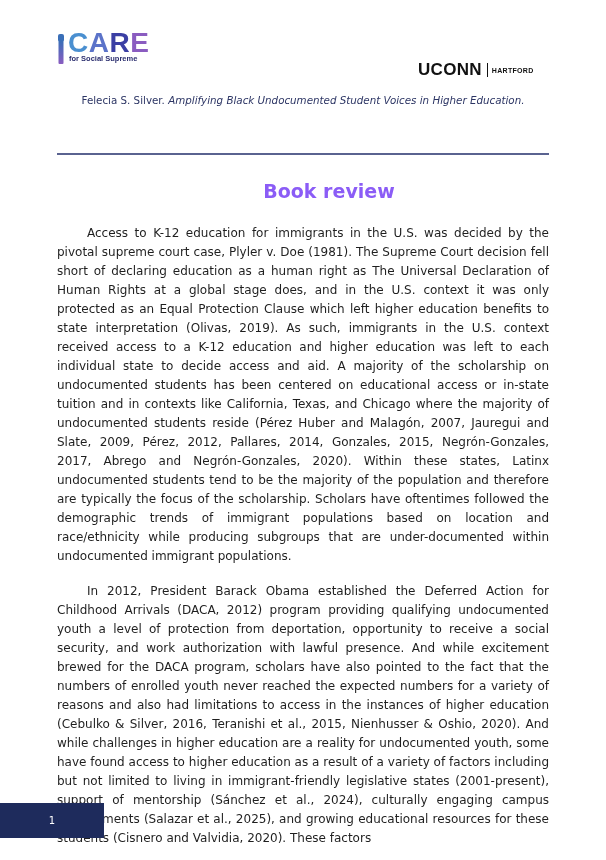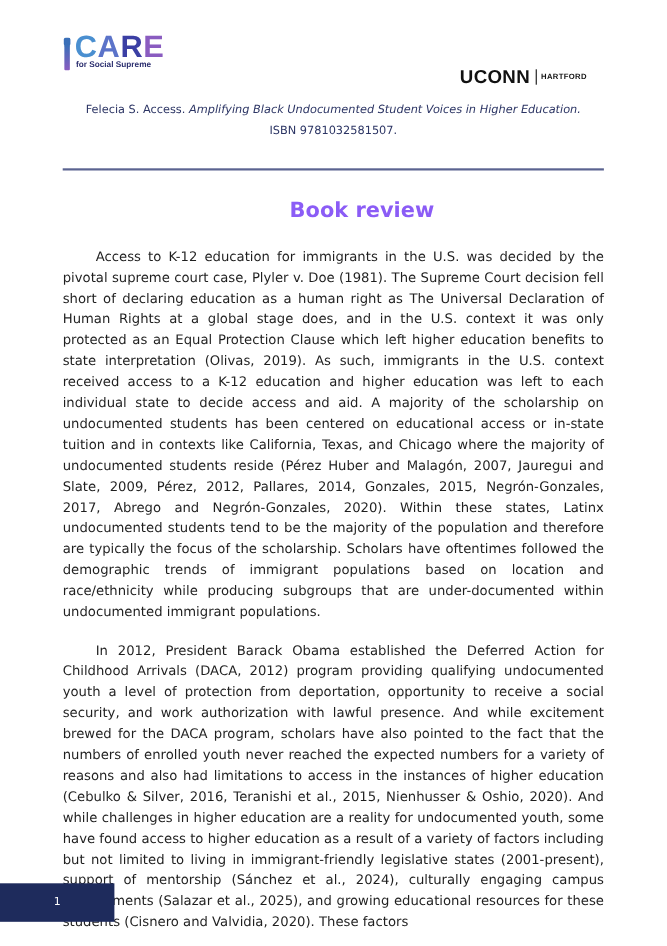--- a/index.html
+++ b/index.html
@@ -48,22 +48,21 @@
   <div class="care-sub">for Social Supreme</div>
 </div>
 
 <div class="logo-uconn">
   <span class="uconn-word">UCONN</span>
   <span class="uconn-divider"></span>
   <span class="uconn-campus">HARTFORD</span>
 </div>
 
 <div class="citation">
-  <div><span>Felecia S. Access.</span> <em>Amplifying Black Undocumented Student Voices in Higher Education.</em></div>
-  <div>ISBN 9781032581507.</div>
+  <div><span>Felecia S. Silver.</span> <em>Amplifying Black Undocumented Student Voices in Higher Education.</em></div>
 </div>
 
 <div class="rule"></div>
 
 <div class="title">Book review</div>
 
 <div class="body-text">
   <p class="para">Access to K-12 education for immigrants in the U.S. was decided by the pivotal supreme court case, Plyler v. Doe (1981). The Supreme Court decision fell short of declaring education as a human right as The Universal Declaration of Human Rights at a global stage does, and in the U.S. context it was only protected as an Equal Protection Clause which left higher education benefits to state interpretation (Olivas, 2019). As such, immigrants in the U.S. context received access to a K-12 education and higher education was left to each individual state to decide access and aid. A majority of the scholarship on undocumented students has been centered on educational access or in-state tuition and in contexts like California, Texas, and Chicago where the majority of undocumented students reside (Pérez Huber and Malagón, 2007, Jauregui and Slate, 2009, Pérez, 2012, Pallares, 2014, Gonzales, 2015, Negrón-Gonzales, 2017, Abrego and Negrón-Gonzales, 2020). Within these states, Latinx undocumented students tend to be the majority of the population and therefore are typically the focus of the scholarship. Scholars have oftentimes followed the demographic trends of immigrant populations based on location and race/ethnicity while producing subgroups that are under-documented within undocumented immigrant populations.</p>
   <p class="para">In 2012, President Barack Obama established the Deferred Action for Childhood Arrivals (DACA, 2012) program providing qualifying undocumented youth a level of protection from deportation, opportunity to receive a social security, and work authorization with lawful presence. And while excitement brewed for the DACA program, scholars have also pointed to the fact that the numbers of enrolled youth never reached the expected numbers for a variety of reasons and also had limitations to access in the instances of higher education (Cebulko &amp; Silver, 2016, Teranishi et al., 2015, Nienhusser &amp; Oshio, 2020). And while challenges in higher education are a reality for undocumented youth, some have found access to higher education as a result of a variety of factors including but not limited to living in immigrant-friendly legislative states (2001-present), support of mentorship (Sánchez et al., 2024), culturally engaging campus environments (Salazar et al., 2025), and growing educational resources for these students (Cisnero and Valvidia, 2020).  These factors</p>
 </div>

